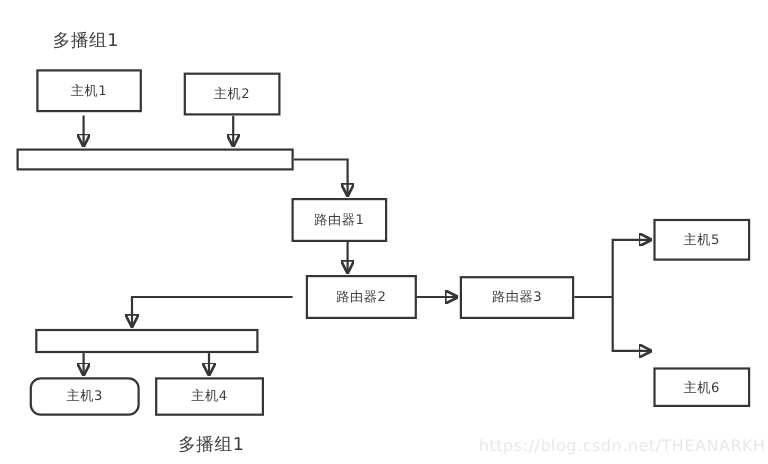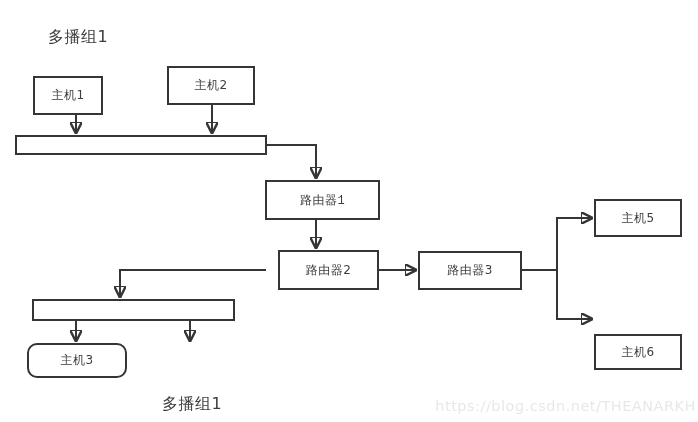--- a/index.html
+++ b/index.html
@@ -57,24 +57,24 @@
     position: absolute;
     right: 2px;
     top: 398px;
     font-size: 14.5px;
     color: #e8e8e8;
     letter-spacing: 0.5px;
     white-space: nowrap;
   }
 
   
-  .host1   { left: 33px;  top: 76px;  width: 70px;  height: 39px; }
+  .host1   { left: 33px;  top: 63px;  width: 96px;  height: 39px; }
   .host2   { left: 167px; top: 66px;  width: 88px;  height: 39px; }
   .lan-top { left: 15px;  top: 135px; width: 252px; height: 20px; }
-  .router1 { left: 265px; top: 180px; width: 115px; height: 40px; font-family: Liberation Mono, monospace; }
+  .router1 { left: 265px; top: 180px; width: 87px; height: 40px; }
   .router2 { left: 266px; top: 250px; width: 101px; height: 40px; margin-left: 12px; }
   .router3 { left: 418px; top: 251px; width: 104px; height: 39px; }
   .host5   { left: 594px; top: 199px; width: 88px;  height: 38px; }
   .host6   { left: 594px; top: 301px; width: 88px;  height: 36px; margin-top: 33px; }
   .lan-bot { left: 32px;  top: 299px; width: 203px; height: 22px; }
   .host3   { left: 27px;  top: 343px; width: 100px; height: 35px; border-radius: 10px; }
   .host4   { left: 141px; top: 343px; width: 99px;  height: 35px; }
   .label-top { left: 48px;  top: 27px; }
   .label-bot { left: 162px; top: 394px; }
 </style>
@@ -112,18 +112,19 @@
   <div class="node router1">路由器1</div>
   <div class="node router2">路由器2</div>
   <div class="node router3">路由器3</div>
 
   <div class="node host5">主机5</div>
   <div class="node host6">主机6</div>
 
   <div class="segment lan-bot"></div>
 
   <div class="node host3">主机3</div>
+  <div class="node host4">主机4</div>
 
   <div class="group-label label-bot">多播组1</div>
 
   <div class="watermark">https://blog.csdn.net/THEANARKH</div>
 
 </div>
 
 </body></html>

